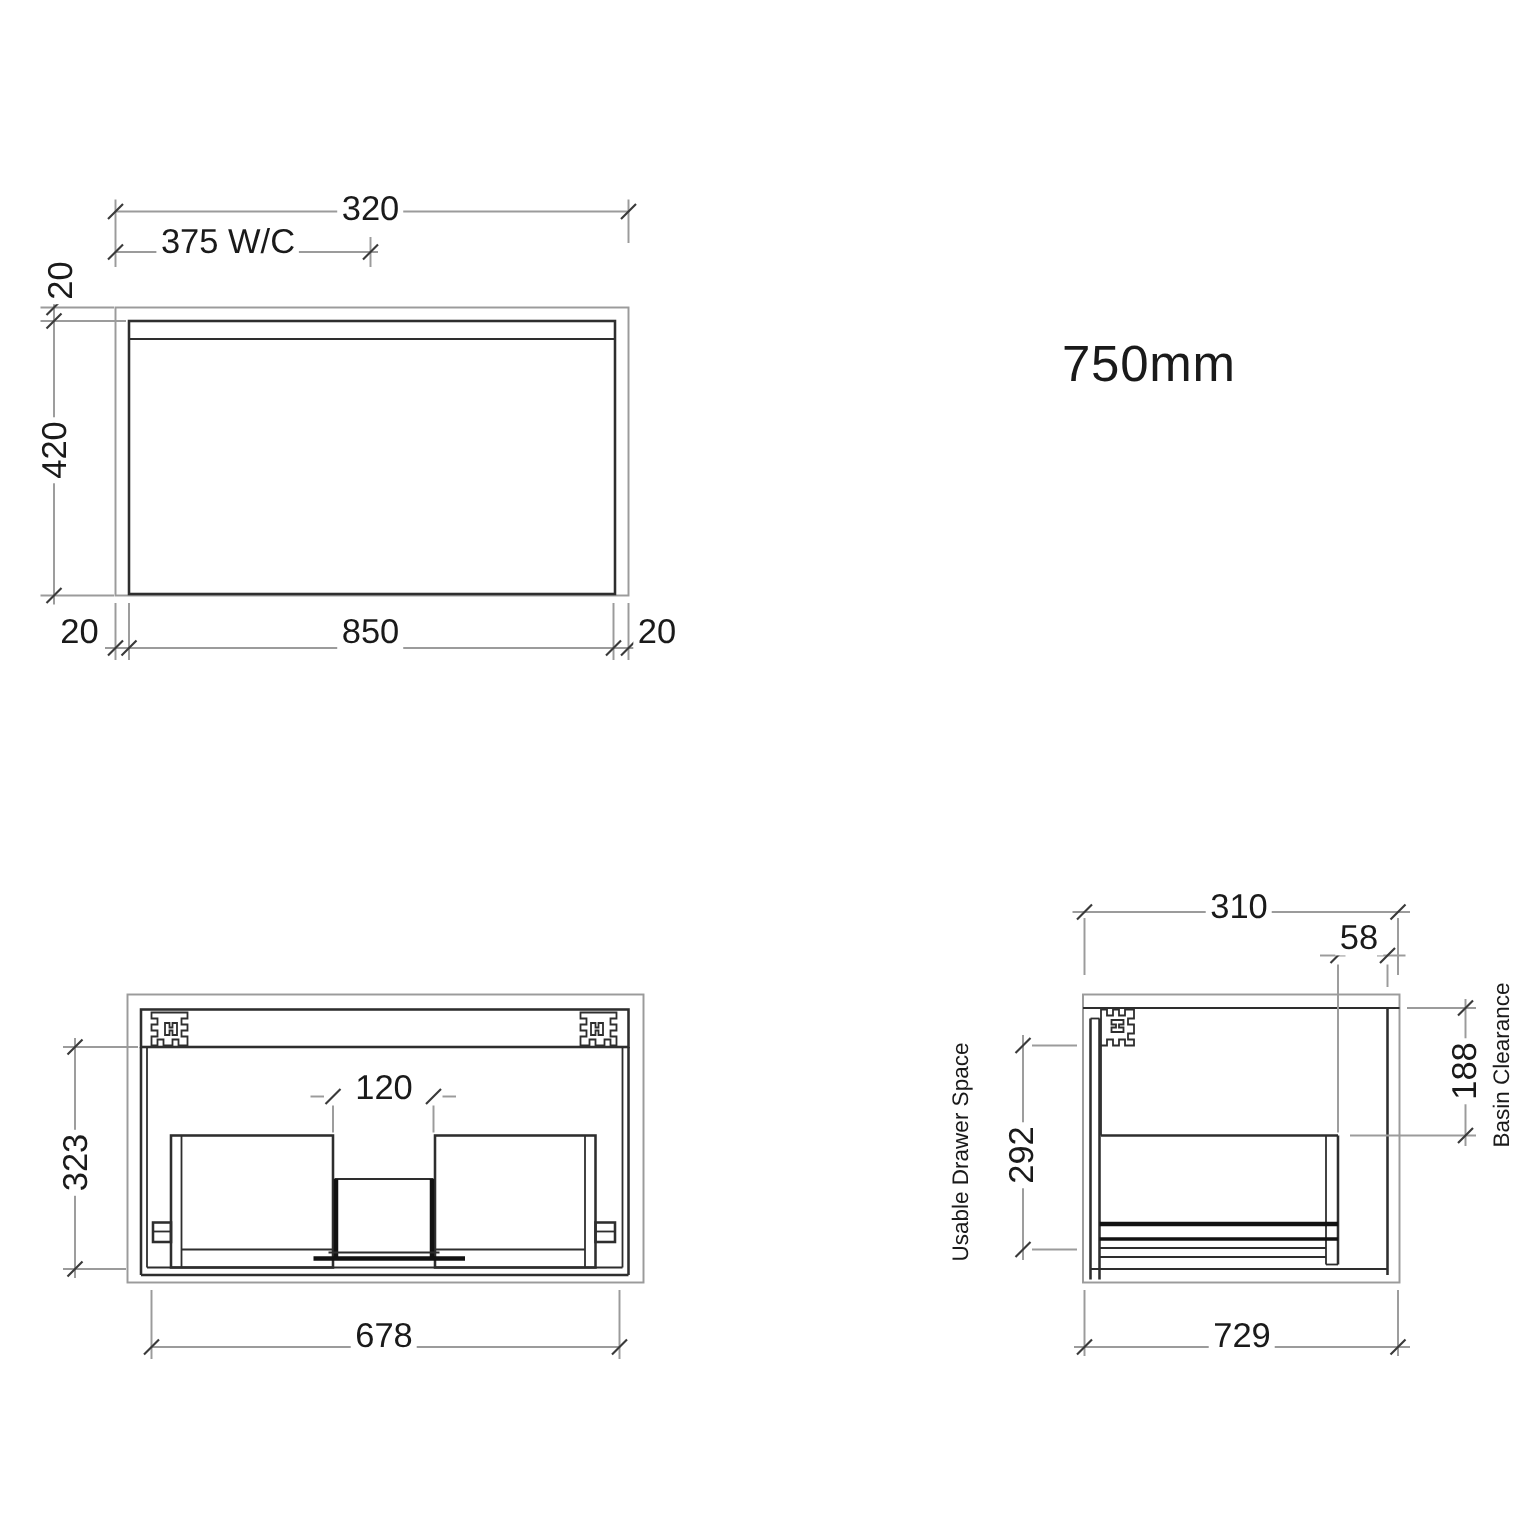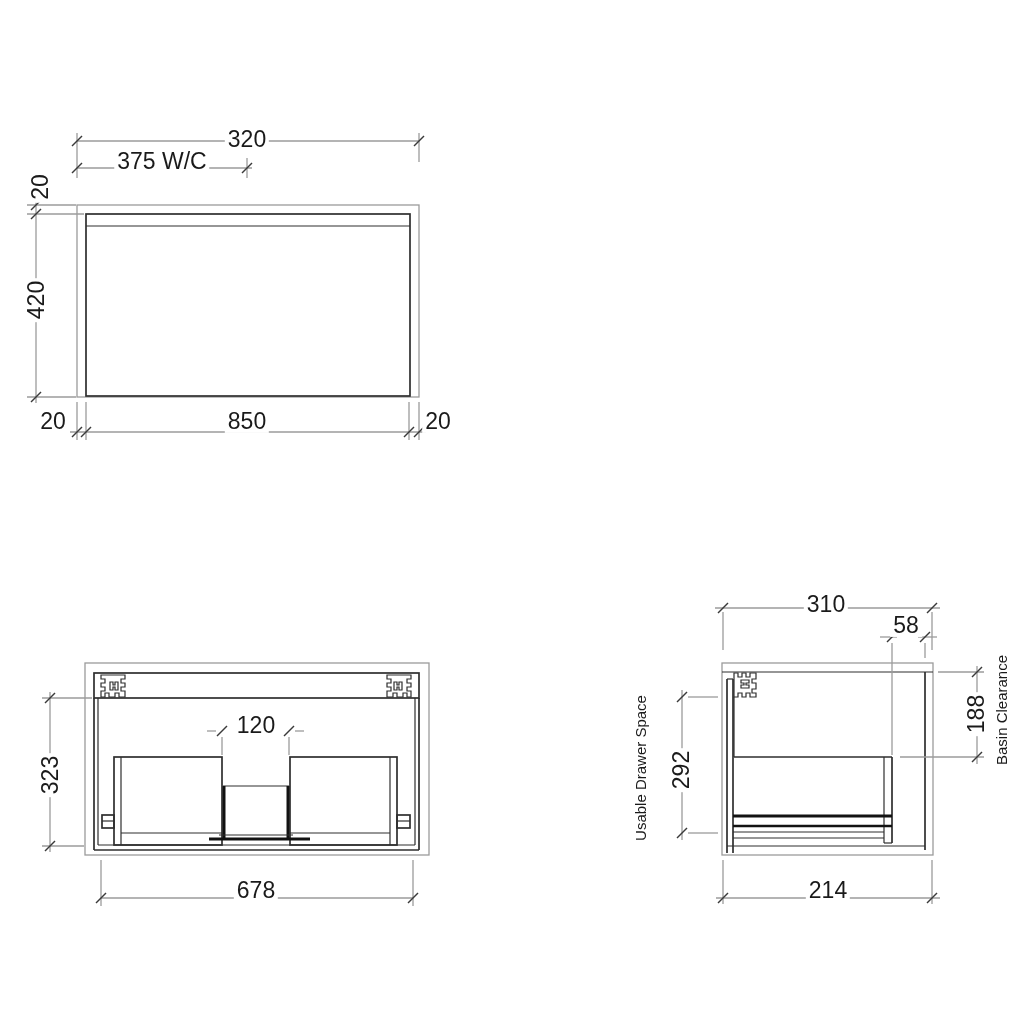--- a/index.html
+++ b/index.html
@@ -191,35 +191,36 @@
         <line class="t" x1="972" y1="677" x2="982" y2="667"></line>
         <line class="t" x1="972" y1="762" x2="982" y2="752"></line>
         <line class="t" x1="677" y1="702" x2="687" y2="692"></line>
         <line class="t" x1="677" y1="838" x2="687" y2="828"></line>
         <line class="t" x1="718" y1="903" x2="728" y2="893"></line>
         <line class="t" x1="927" y1="903" x2="937" y2="893"></line>
       </g>
     </g>
   </svg>
 
+  <div class="title">750mm</div>
 
   <div class="dim" style="left:247px;top:139px">320</div>
-  <div class="dim" style="left:162px;top:161px">375 W/C</div>
+  <div class="dim" style="left:152px;top:161px">375 W/C</div>
   <div class="dim v" style="left:40px;top:187px">20</div>
   <div class="dim v" style="left:36px;top:300px">420</div>
   <div class="dim" style="left:53px;top:421px">20</div>
   <div class="dim" style="left:247px;top:421px">850</div>
   <div class="dim" style="left:438px;top:421px">20</div>
 
   <div class="dim v" style="left:50px;top:775px">323</div>
   <div class="dim" style="left:256px;top:725px">120</div>
   <div class="dim" style="left:256px;top:890px">678</div>
 
   <div class="dim" style="left:826px;top:604px">310</div>
   <div class="dim" style="left:906px;top:625px">58</div>
   <div class="dim v" style="left:976px;top:714px">188</div>
   <div class="dim v" style="left:681px;top:770px">292</div>
-  <div class="dim" style="left:828px;top:890px">214</div>
+  <div class="dim" style="left:828px;top:890px">729</div>
 
   <div class="side-label" style="left:641px;top:768px">Usable Drawer Space</div>
   <div class="side-label" style="left:1002px;top:710px">Basin Clearance</div>
 
 </div>
 
 </body></html>

